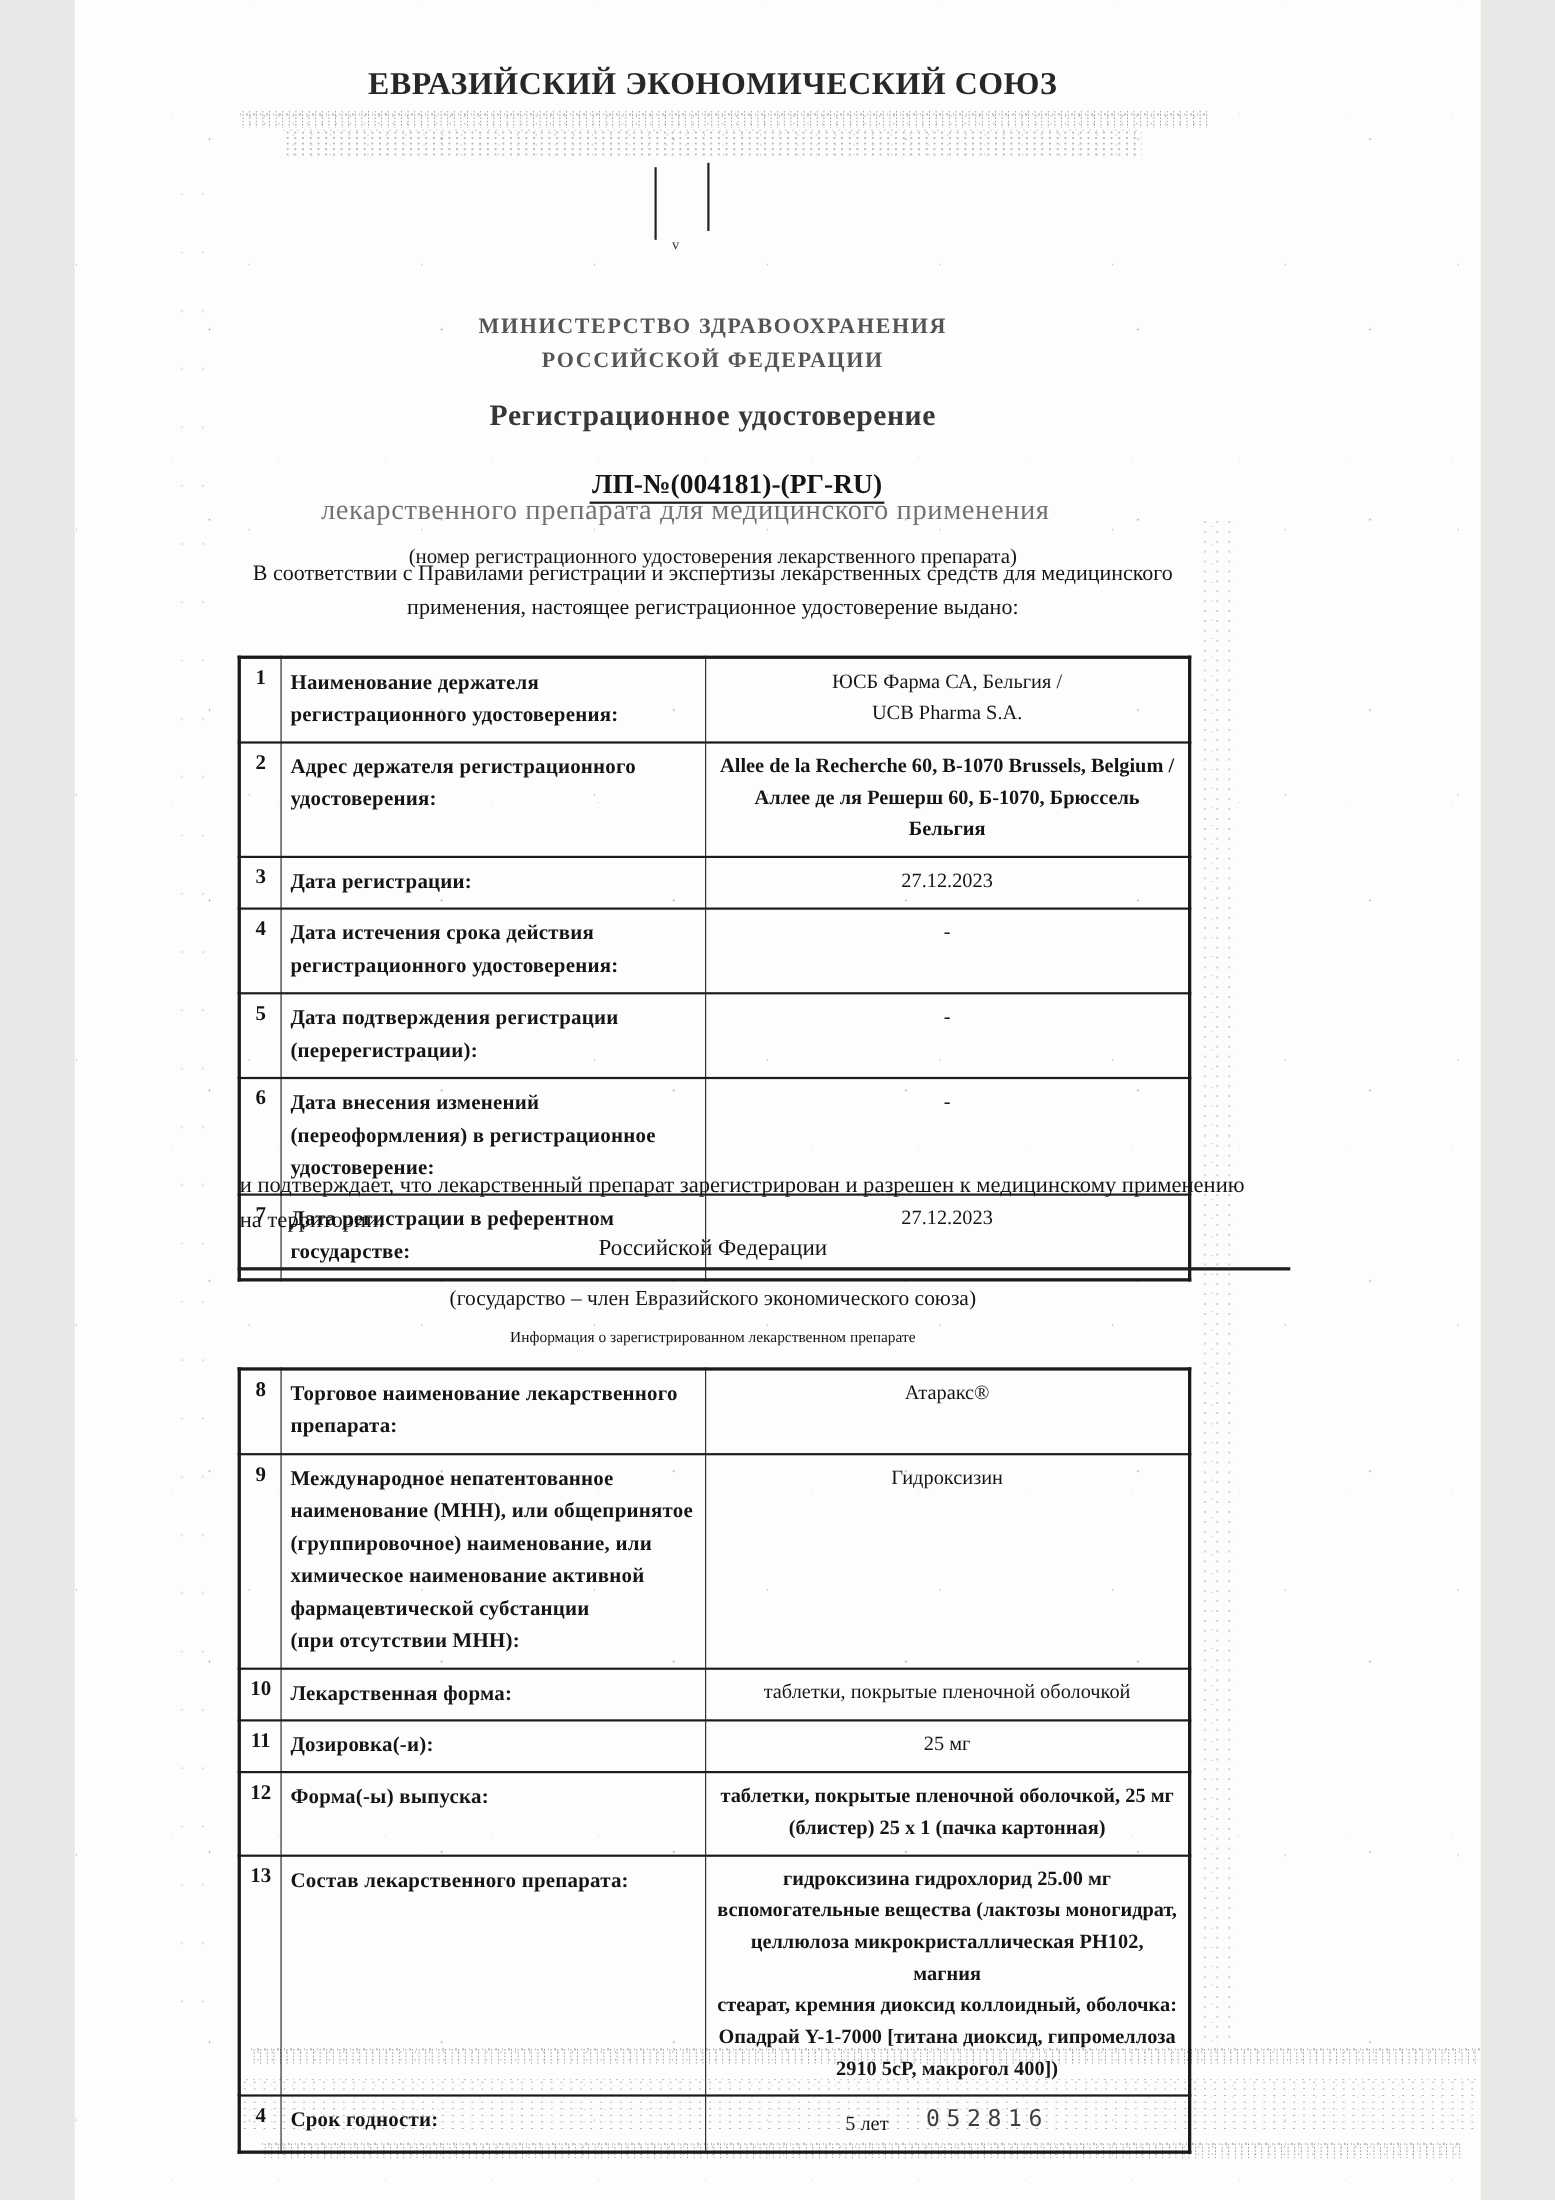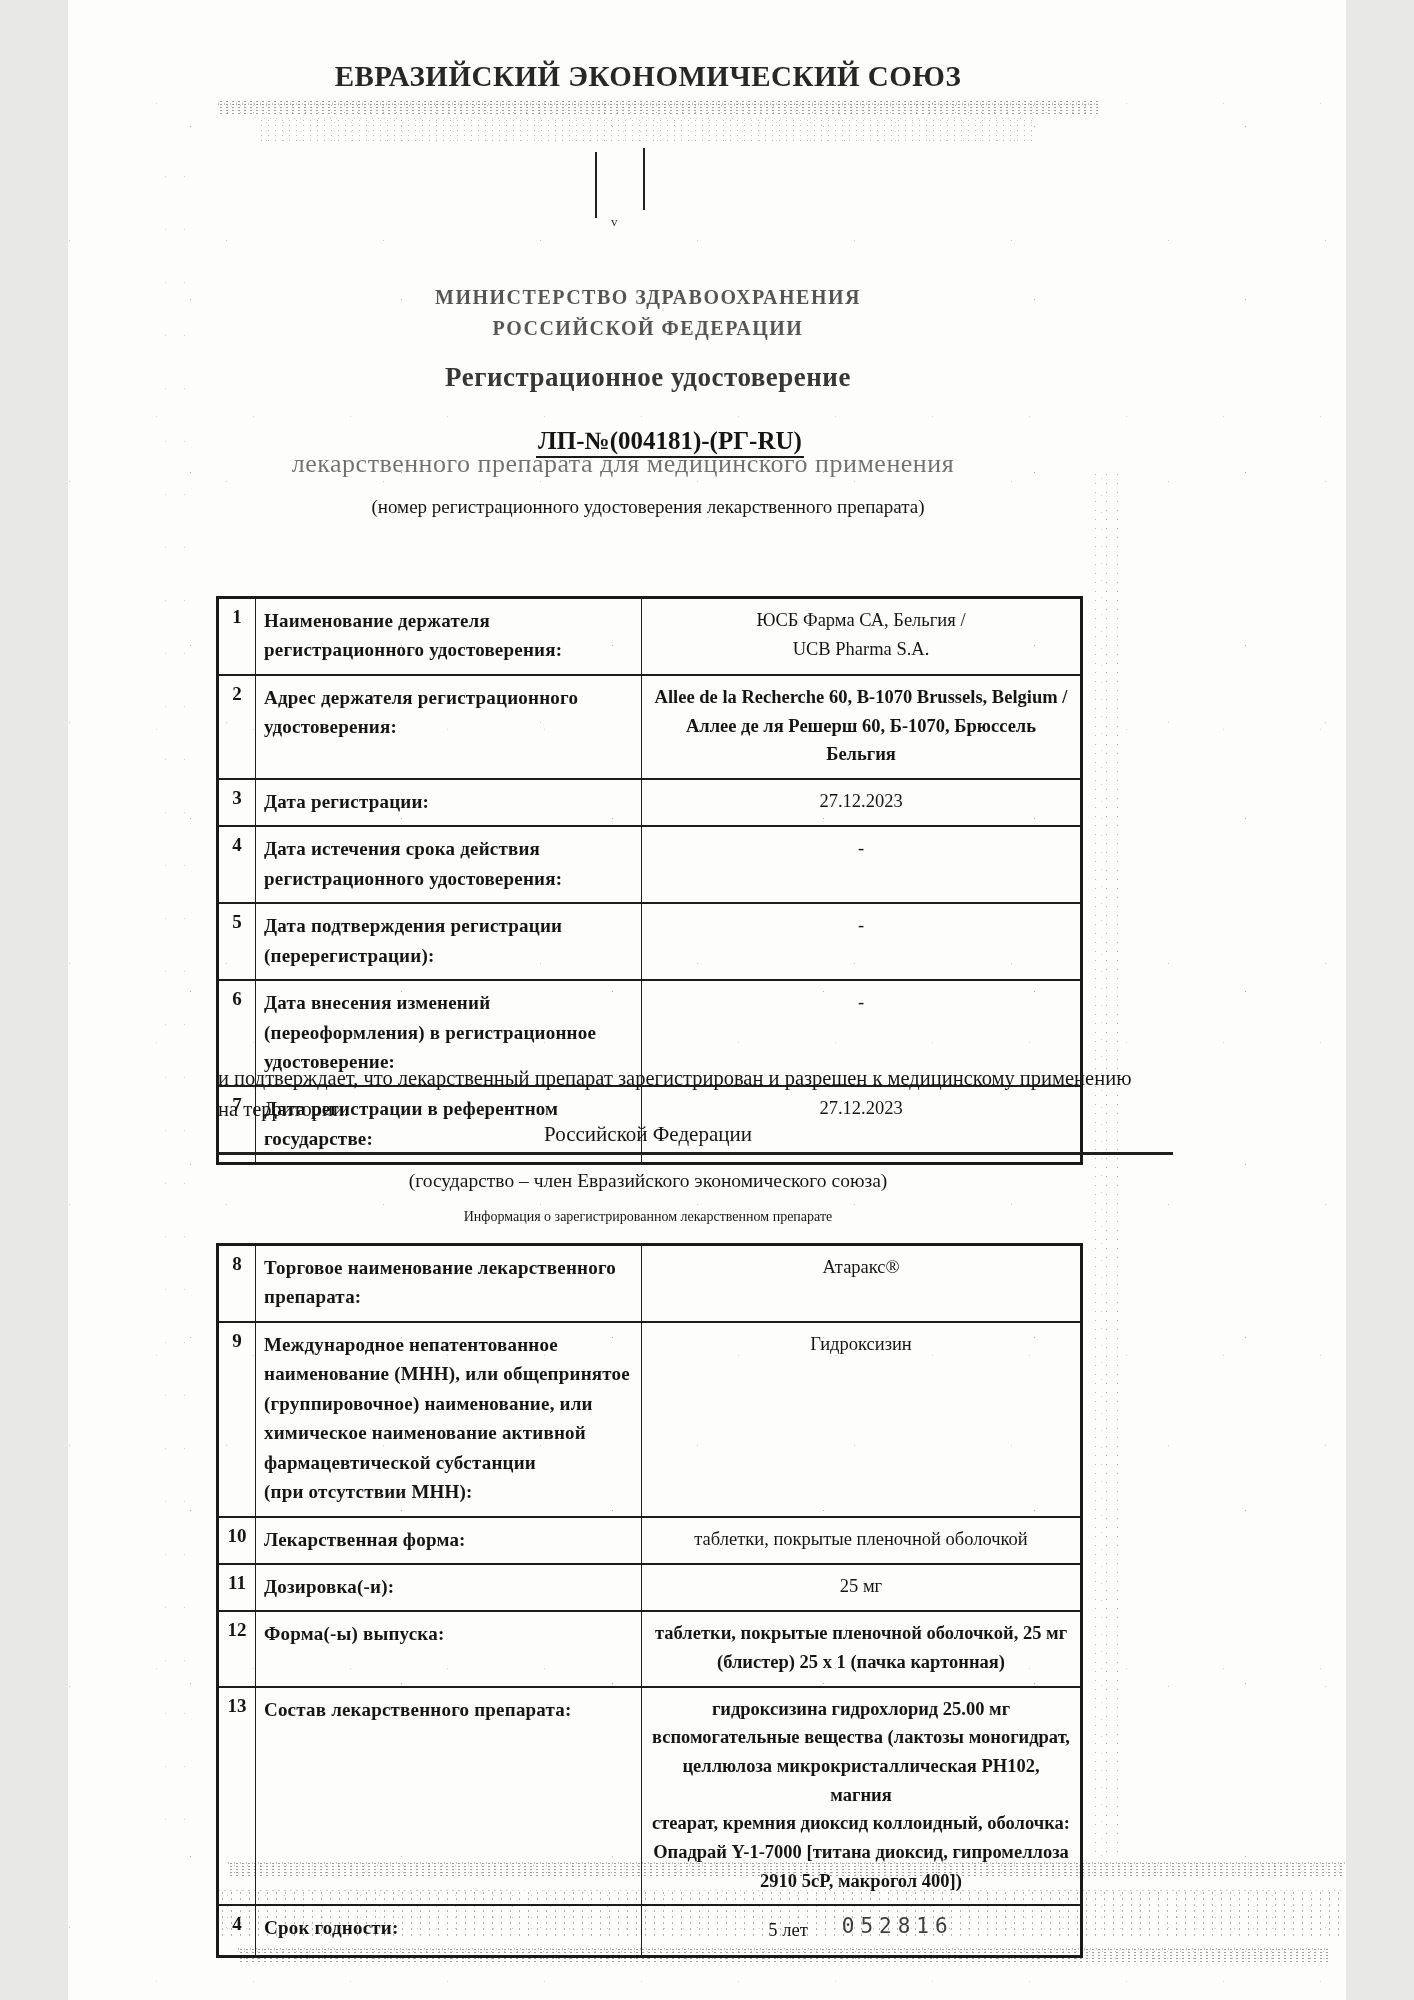--- a/index.html
+++ b/index.html
@@ -116,20 +116,22 @@
 
   <div class="center-col ministry">МИНИСТЕРСТВО ЗДРАВООХРАНЕНИЯ
 РОССИЙСКОЙ ФЕДЕРАЦИИ</div>
 
   <div class="center-col doc-title">Регистрационное удостоверение</div>
   <div class="center-col doc-subtitle">лекарственного препарата для медицинского применения</div>
   <div class="center-col reg-number">
     <span>ЛП-№(004181)-(РГ-RU)</span>
   </div>
   <div class="center-col reg-caption">(номер регистрационного удостоверения лекарственного препарата)</div>
+  <div class="center-col intro">В соответствии с Правилами регистрации и экспертизы лекарственных средств для медицинского
+применения, настоящее регистрационное удостоверение выдано:</div>
 
   <table class="doc table1">
     <colgroup>
         <col class="w-num">
         <col class="w-label">
         <col class="w-value">
       </colgroup>
     <tbody>
         <tr>
           <td class="c-num">1</td>

